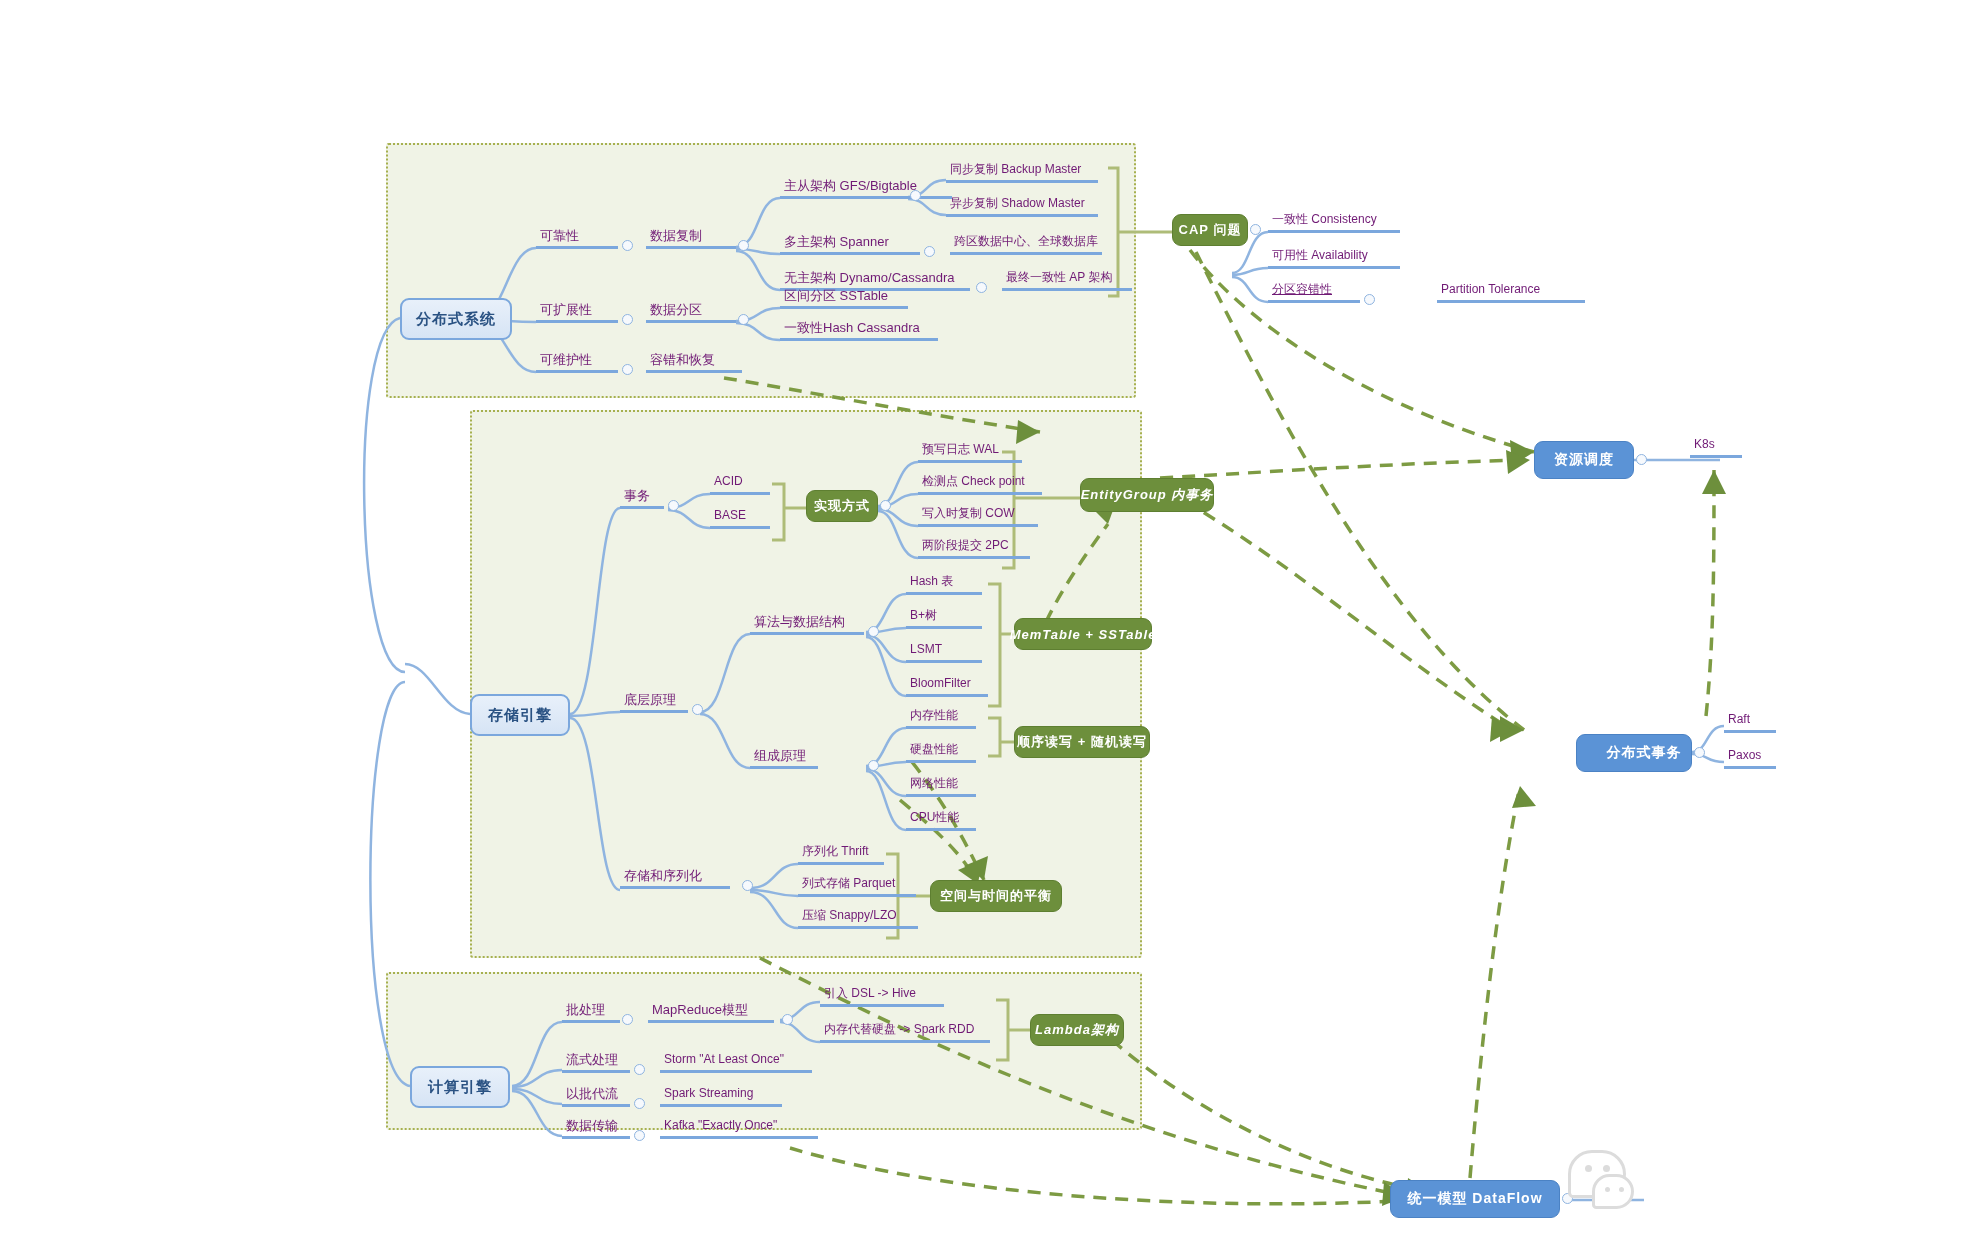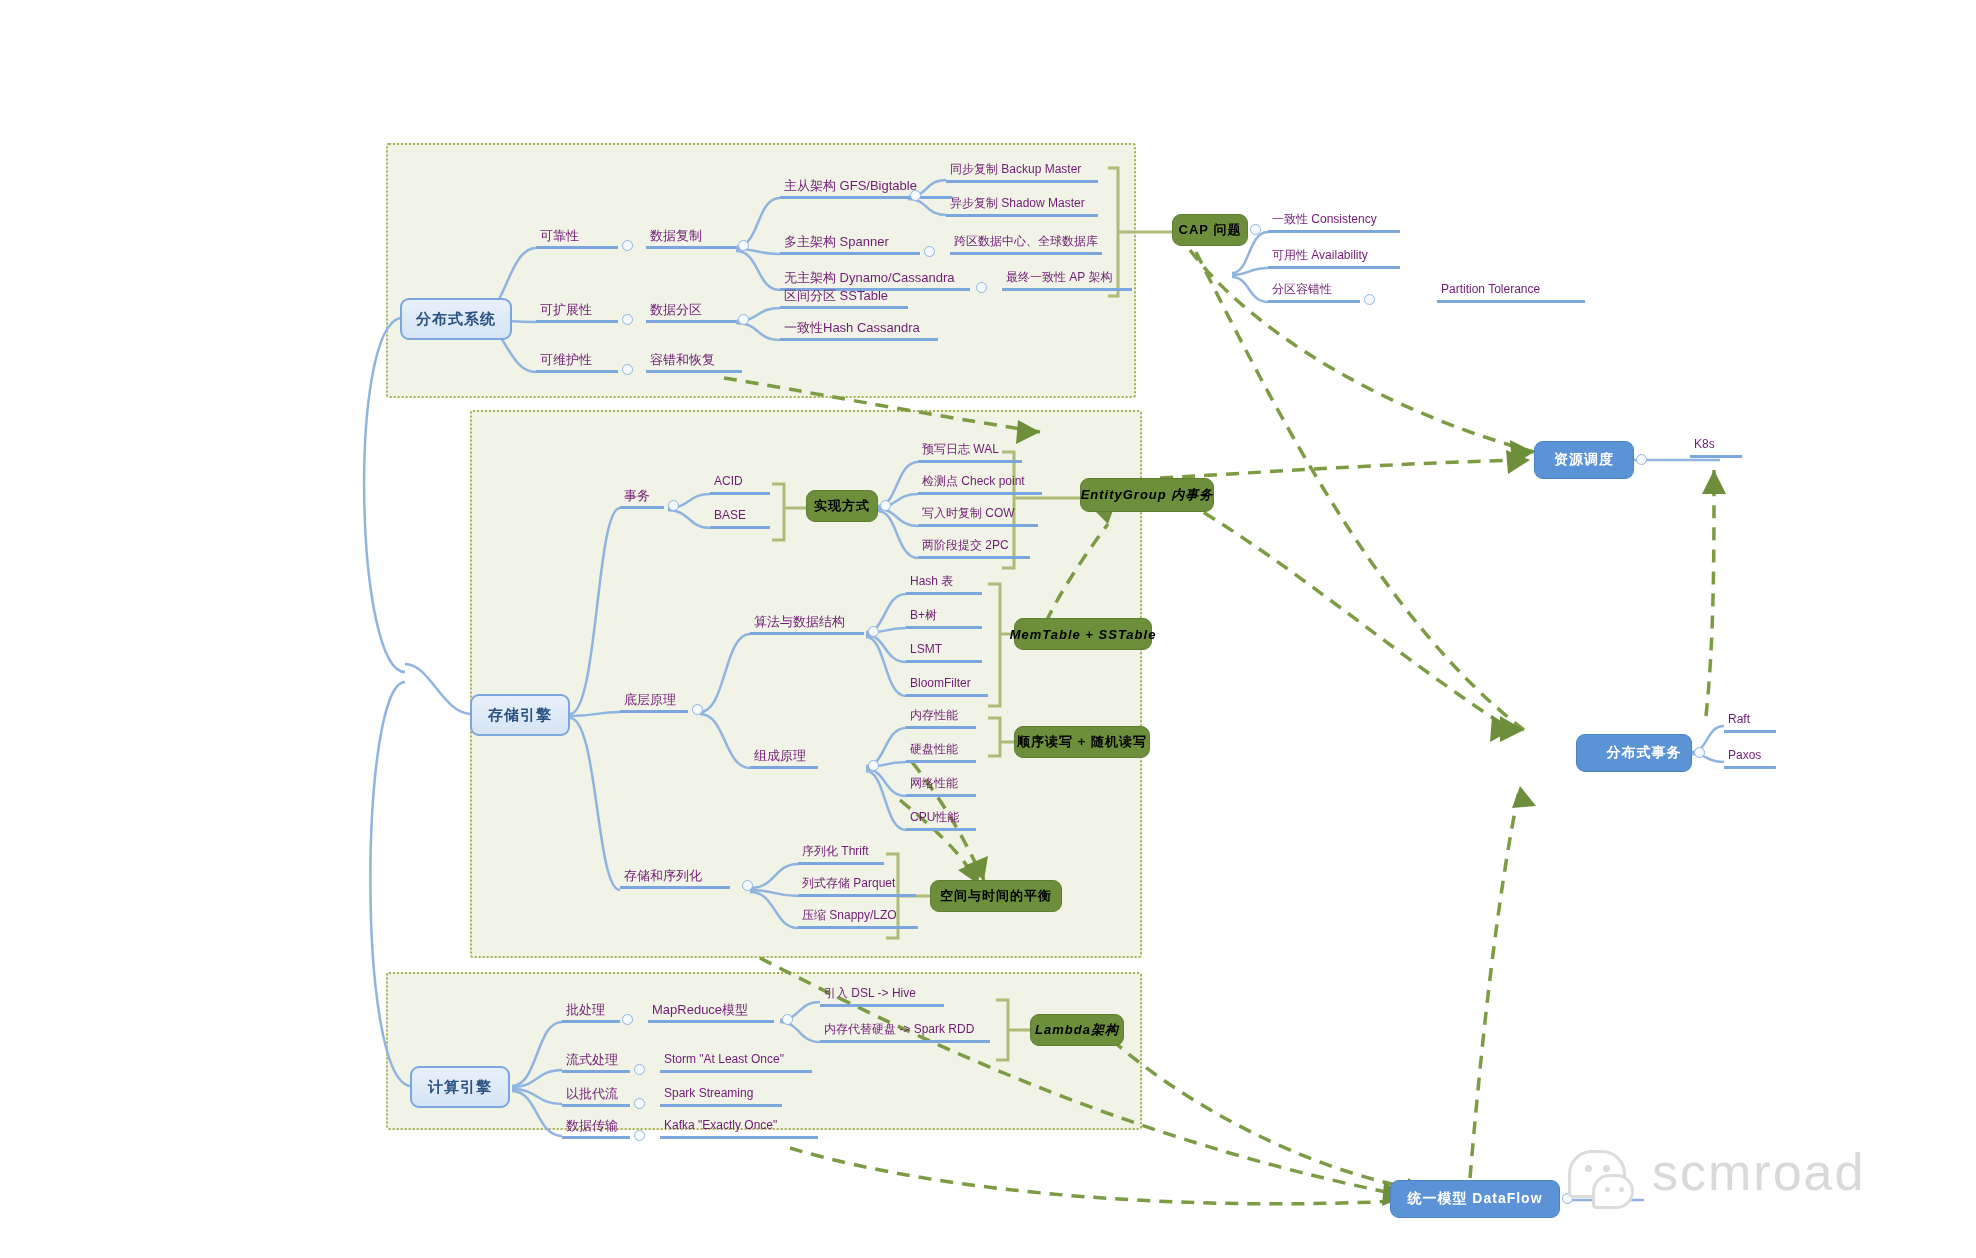--- a/index.html
+++ b/index.html
@@ -62,21 +62,21 @@
     background:#5b93d6;
     border:1px solid #4b82c4;
     color:#ffffff;
     font-size:14px;
     font-weight:bold;
     letter-spacing:1px;
   }
   .box.green-solid{
     background:#6d8f3c;
     border:1px solid #5e7f31;
-    color:#000000;
+    color:#ffffff;
     font-size:13px;
     font-weight:bold;
     letter-spacing:1px;
   }
   .box.green-solid.italic{font-style:italic;}
 
   
   .knob{
     position:absolute;
     width:11px;height:11px;border-radius:50%;
@@ -350,21 +350,21 @@
     <span>CAP 问题</span>
   </div>
   <div class="knob" style="left:1250px;top:224px;"></div>
 
   <div class="leaf small" style="left:1268px;top:212px;width:132px;">
     <span>一致性 Consistency</span>
   </div>
   <div class="leaf small" style="left:1268px;top:248px;width:132px;">
     <span>可用性 Availability</span>
   </div>
-  <div class="leaf small" style="left:1268px;top:282px;width:92px;">
+  <div class="leaf small" style="left:1268px;top:282px;width:92px;text-decoration:underline;">
     <span>分区容错性</span>
   </div>
   <div class="knob" style="left:1364px;top:294px;"></div>
   <div class="leaf small" style="left:1392px;top:282px;width:148px;margin-left:45px;">
     <span>Partition Tolerance</span>
   </div>
 
   <div class="box blue-light" style="left:470px;top:694px;width:100px;height:42px;">
     <span>存储引擎</span>
   </div>
@@ -533,15 +533,14 @@
   <div class="box blue-solid" style="left:1390px;top:1180px;width:170px;height:38px;">
     <span>统一模型 DataFlow</span>
   </div>
   <div class="knob" style="left:1562px;top:1193px;"></div>
 
   <div class="wm-icon" style="left:1568px;top:1150px;"></div>
   <div class="wm-icon2" style="left:1592px;top:1174px;">
     <i class="a"></i>
       <i class="b"></i>
   </div>
-  <div class="watermark" style="left:1652px;top:1142px;">scmroad</div>
 
 </div>
 
 </body></html>

